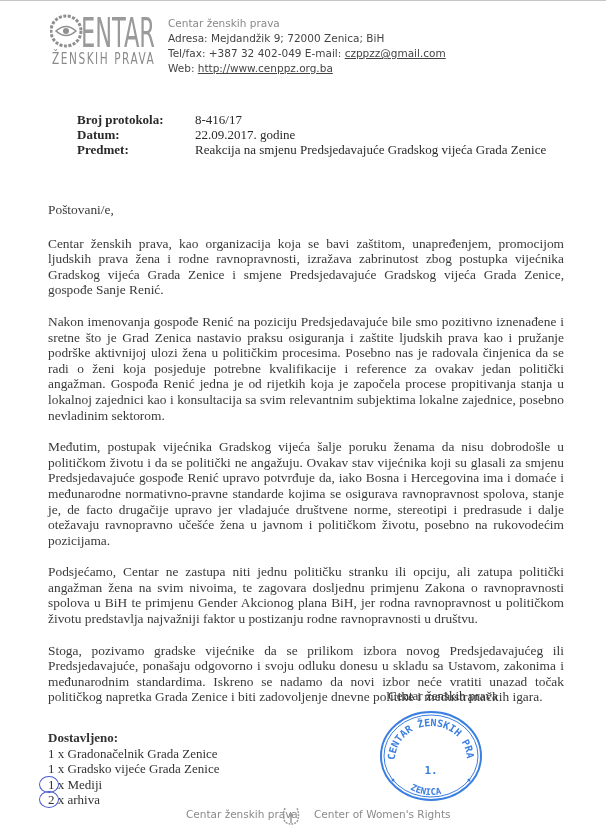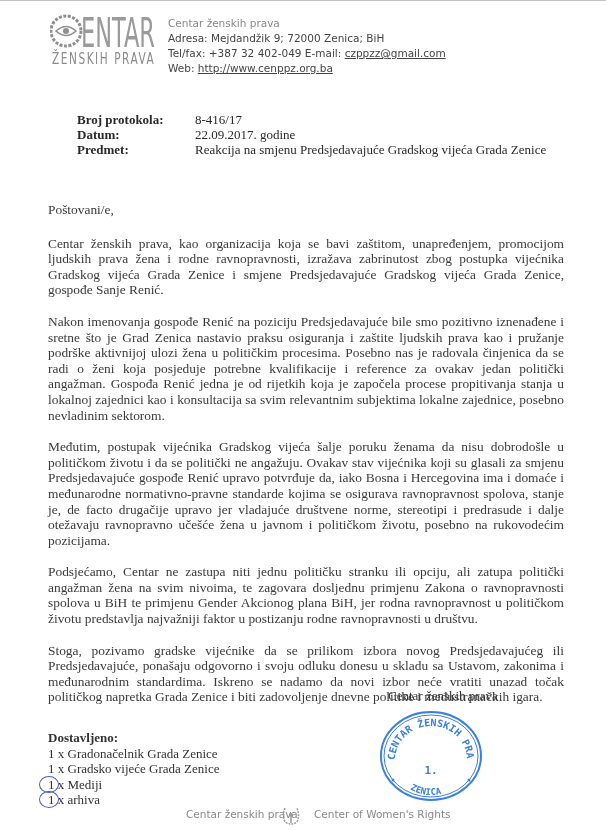--- a/index.html
+++ b/index.html
@@ -92,21 +92,21 @@
   <text font-family="DejaVu Sans Mono, monospace" font-size="9" font-weight="bold" fill="#3b7fe0">
     <textPath href="#stampBottom" startOffset="6">ZENICA</textPath>
   </text>
 </svg>
 
 <div class="dostavljeno">
   <div class="dl-title">Dostavljeno:</div>
   <div class="dl-item">1 x Gradonačelnik Grada Zenice</div>
   <div class="dl-item">1 x Gradsko vijeće Grada Zenice</div>
   <div class="dl-item"><span class="circle-mark"></span><span>1 x Mediji</span></div>
-  <div class="dl-item"><span class="circle-mark"></span><span>1 x arhiva</span></div>
+  <div class="dl-item"><span class="circle-mark"></span><span>2 x arhiva</span></div>
 </div>
 
 <div class="footer">
   <span class="footer-left">Centar ženskih prava</span>
   <svg class="footer-emblem" viewBox="0 0 20 22">
     <path d="M4 4 Q1 11 4 18 Q10 22 16 18 Q19 11 16 4" fill="none" stroke="#9a9a9a" stroke-width="1.5" stroke-dasharray="2 1"></path>
     <circle cx="10" cy="11" r="2" fill="#9a9a9a"></circle>
     <path d="M10 13 L10 19" stroke="#9a9a9a" stroke-width="1.5"></path>
   </svg>
   <span class="footer-right">Center of Women's Rights</span>

